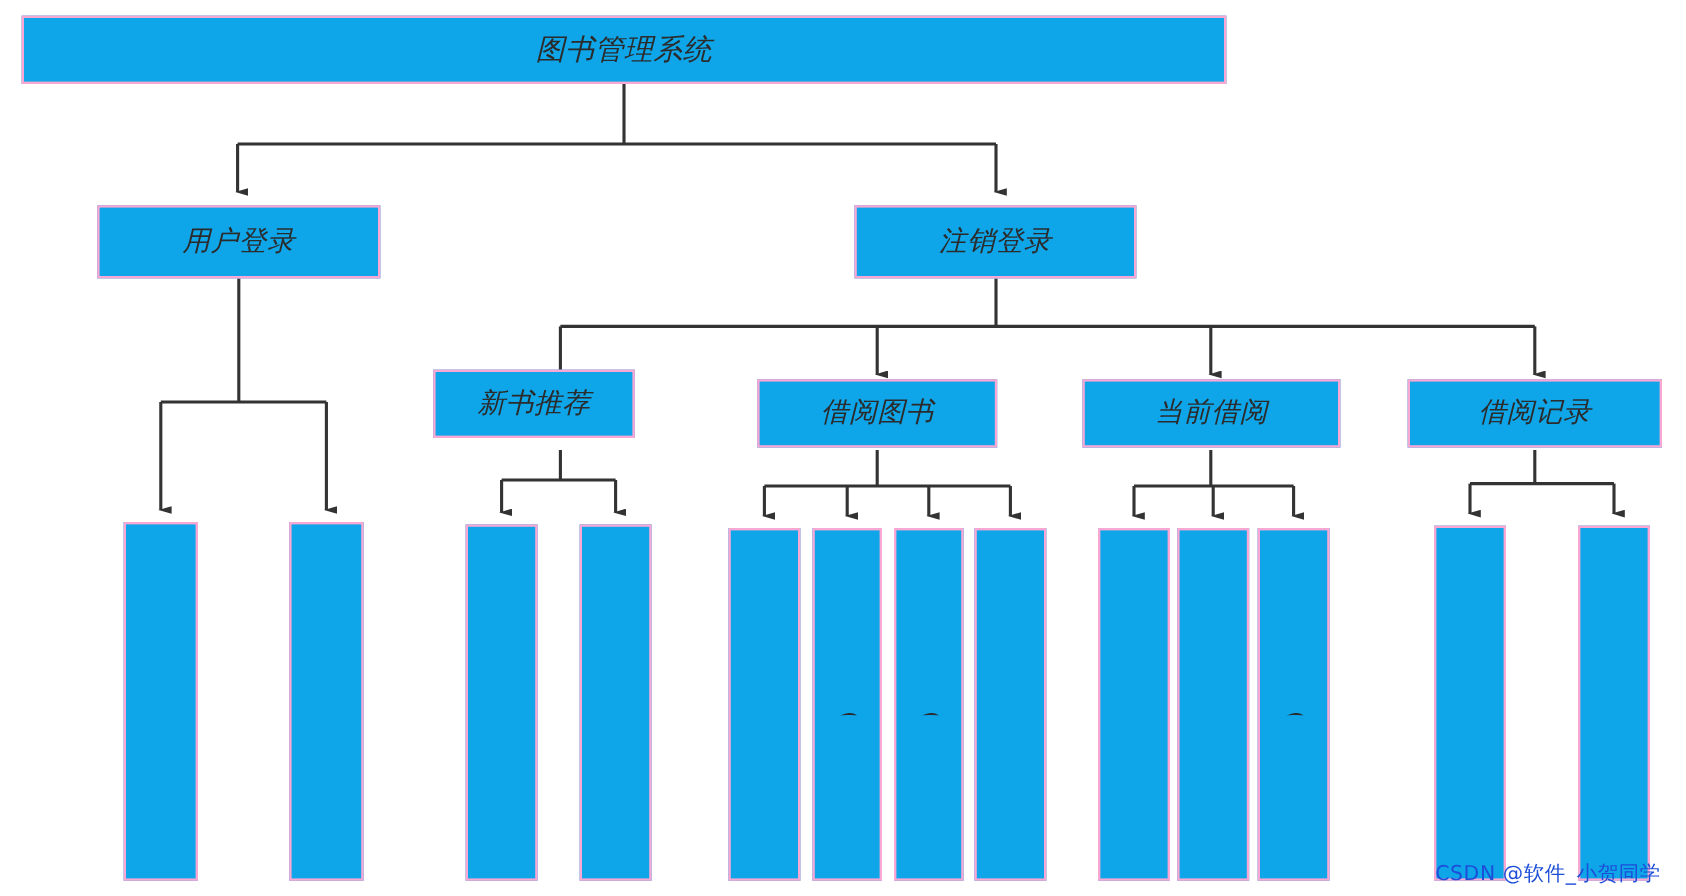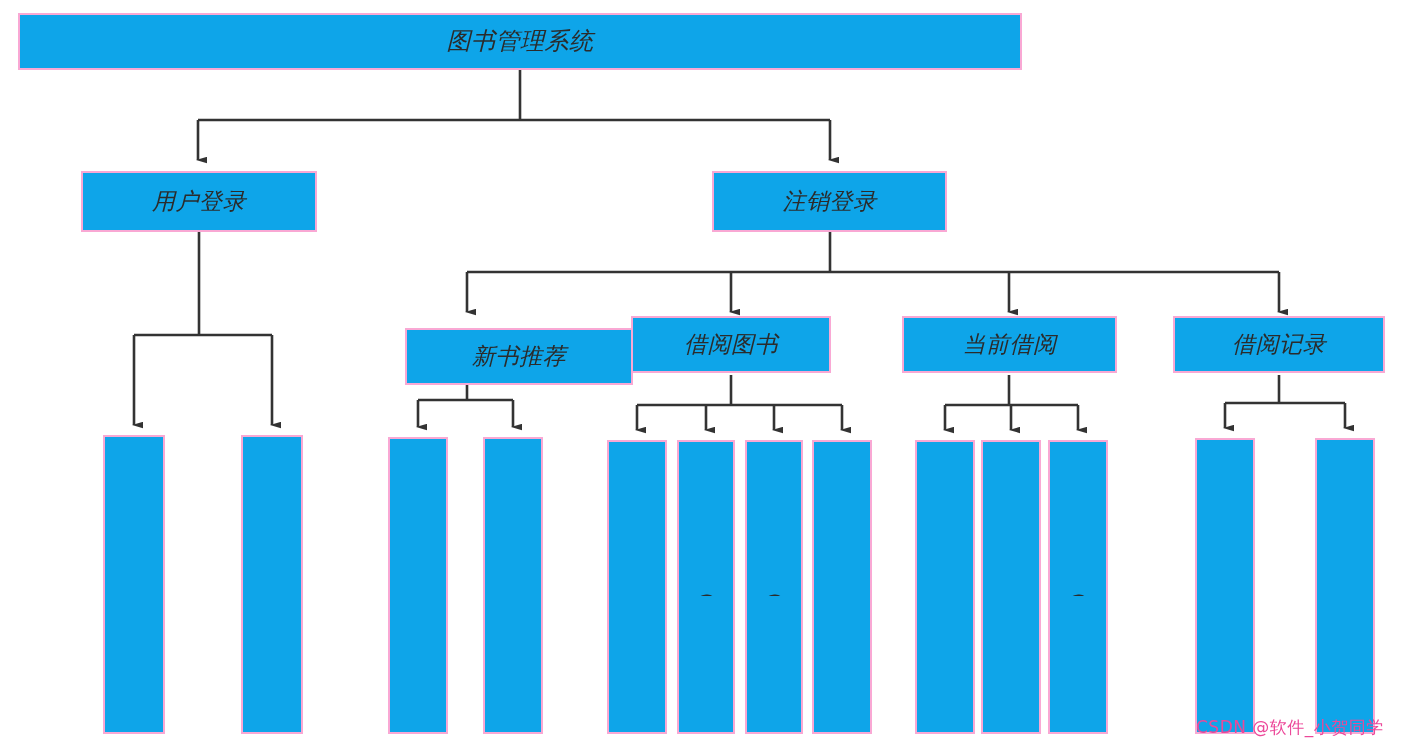--- a/index.html
+++ b/index.html
@@ -57,21 +57,21 @@
     writing-mode: vertical-rl;
     text-orientation: upright;
     font-size: 26px;
     line-height: 1.12;
     letter-spacing: 2px;
     max-height: 100%;
     overflow: hidden;
   }
   .watermark {
     position: absolute;
-    color: #ec4899;
+    color: #1d4ed8;
     font-size: 17px;
     letter-spacing: 0.5px;
     z-index: 5;
     white-space: nowrap;
   }
 </style>
 </head>
 <body>
 
 <div id="canvas">
@@ -130,21 +130,21 @@
     <span class="label">图书管理系统</span>
   </div>
 
   <div class="node horizontal" style="left:81px; top:171px; width:236px; height:61px;">
     <span class="label">用户登录</span>
   </div>
   <div class="node horizontal" style="left:712px; top:171px; width:235px; height:61px;">
     <span class="label">注销登录</span>
   </div>
 
-  <div class="node horizontal" style="left:361px; top:328px; width:228px; height:57px;margin-left:44px;">
+  <div class="node horizontal" style="left:361px; top:308px; width:168px; height:57px;">
     <span class="label">新书推荐</span>
   </div>
   <div class="node horizontal" style="left:631px; top:316px; width:200px; height:57px;">
     <span class="label">借阅图书</span>
   </div>
   <div class="node horizontal" style="left:1173px; top:316px; width:212px; height:57px;">
     <span class="label">借阅记录</span>
   </div>
   <div class="node horizontal" style="left:902px; top:316px; width:215px; height:57px;">
     <span class="label">当前借阅</span>

